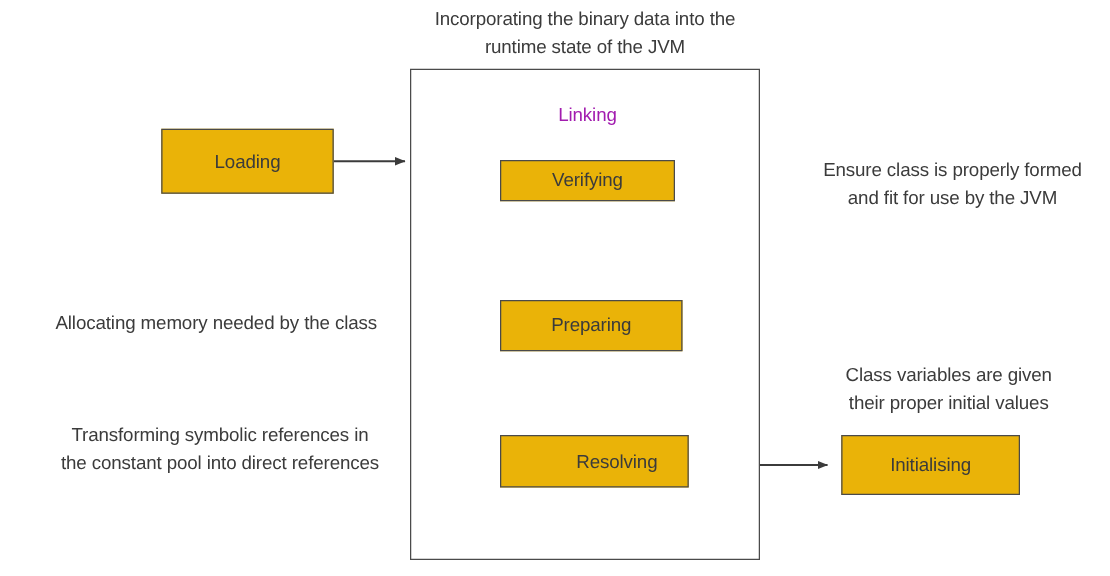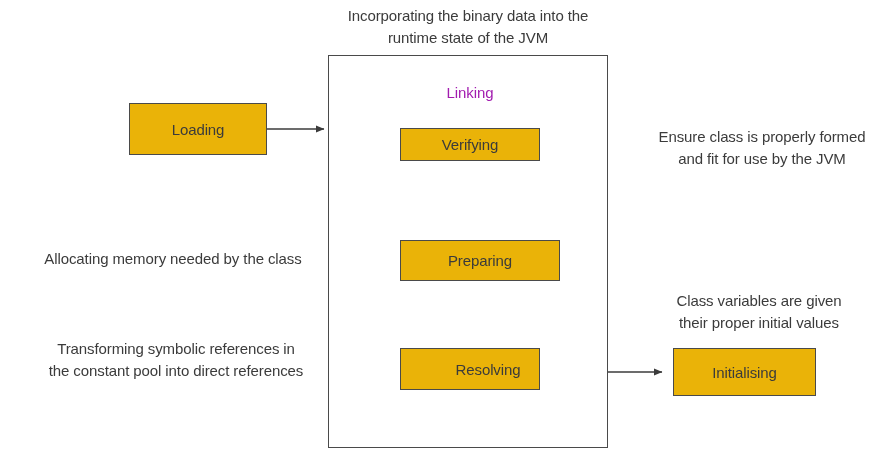--- a/index.html
+++ b/index.html
@@ -66,22 +66,22 @@
   #verify-caption       { left: 625px; top: 126px; width: 274px; }
   #prepare-caption      { left: 8px;   top: 248px; width: 330px; }
   #resolve-caption      { left: 14px;  top: 338px; width: 324px; }
   #init-caption         { left: 632px; top: 290px; width: 254px; }
 
   #outer-container      { left: 328px; top: 55px;  width: 280px; height: 393px; }
   #linking-label        { left: 400px; top: 84px;  width: 140px; }
 
   #loading-box          { left: 129px; top: 103px; width: 138px; height: 52px; }
   #verifying-box        { left: 400px; top: 128px; width: 140px; height: 33px; }
-  #preparing-box        { left: 400px; top: 240px; width: 160px; height: 41px; }
-  #resolving-box        { left: 400px; top: 348px; width: 140px; height: 42px; padding-left: 36px; }
+  #preparing-box        { left: 400px; top: 240px; width: 146px; height: 41px; }
+  #resolving-box        { left: 400px; top: 348px; width: 151px; height: 42px; padding-left: 36px; }
   #initialising-box     { left: 673px; top: 348px; width: 143px; height: 48px; }
 </style>
 </head>
 <body>
 
 <div id="diagram-root">
 
   <svg id="svg-layer" viewBox="0 0 888 461" xmlns="http://www.w3.org/2000/svg">
     <defs>
       <marker id="arrowhead" markerWidth="9" markerHeight="9" refX="8" refY="4" orient="auto" markerUnits="userSpaceOnUse">

